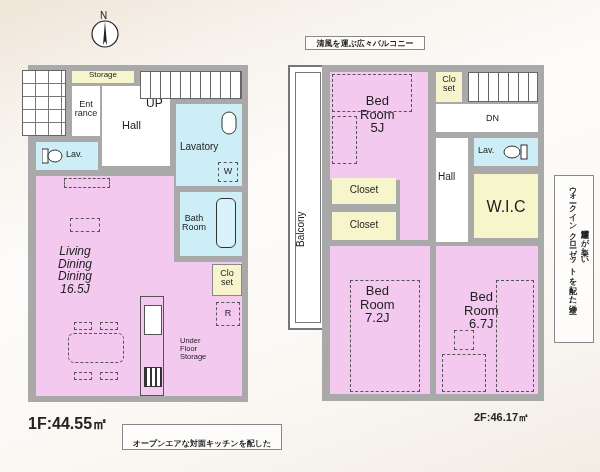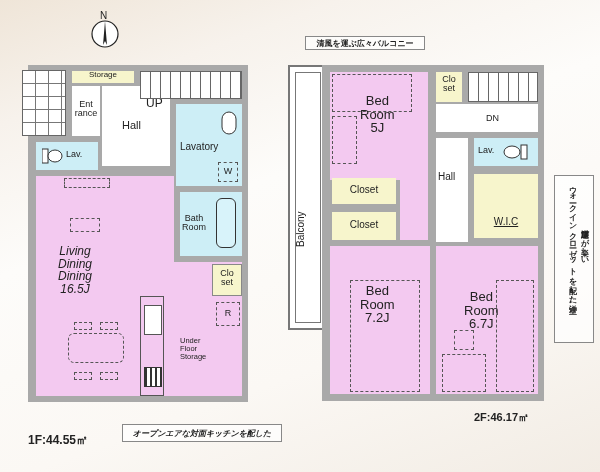--- a/index.html
+++ b/index.html
@@ -119,23 +119,23 @@
   <div class="dotted" style="left:216px;top:302px;width:24px;height:24px;">
     <span class="lbl" style="left:0;right:0;top:6px;font-size:9px;">R</span>
   </div>
 
   <div class="lbl" style="left:180px;top:337px;font-size:7.5px;text-align:left;">
     <div>Under</div>
     <div>Floor</div>
     <div>Storage</div>
   </div>
 
-  <span class="lbl" style="left:28px;top:434px;font-size:12px;font-weight:bold;">1F:44.55㎡</span>
-
-  <div class="callout" style="left:122px;top:424px;width:160px;height:18px;padding-top:3px;font-style:italic;">
+  <span class="lbl" style="left:28px;top:416px;font-size:16px;font-weight:bold;">1F:44.55㎡</span>
+
+  <div class="callout" style="left:122px;top:424px;width:160px;height:26px;padding-top:13px;">
     <div>オープンエアな対面キッチンを配した</div>
   </div>
 </div>
 
 <div>
   <div class="callout" style="left:305px;top:36px;width:120px;height:14px;padding-top:1px;">清風を運ぶ広々バルコニー</div>
 
   <div style="position:absolute;left:288px;top:65px;width:40px;height:265px;border:2px solid #777;background:#fff;box-sizing:border-box;">
     <div style="position:absolute;left:5px;top:5px;right:5px;bottom:5px;border:1px solid #777;"></div>
     <span class="lbl" style="left:6px;top:180px;font-size:10px;transform:rotate(-90deg);transform-origin:left top;">Balcony</span>
@@ -179,21 +179,21 @@
 
   <div class="room yellow" style="left:332px;top:178px;width:64px;height:26px;">
     <span class="lbl" style="left:0;right:0;top:7px;font-size:10px;">Closet</span>
   </div>
   <div class="room yellow" style="left:332px;top:212px;width:64px;height:28px;">
     <span class="lbl" style="left:0;right:0;top:8px;font-size:10px;">Closet</span>
   </div>
   <div class="room pink" style="left:400px;top:178px;width:28px;height:62px;"></div>
 
   <div class="room yellow" style="left:474px;top:174px;width:64px;height:64px;">
-    <span class="lbl" style="left:0;right:0;top:43px;font-size:10px;text-decoration:underline;">W.I.C</span>
+    <span class="lbl" style="left:0;right:0;top:25px;font-size:16px;">W.I.C</span>
   </div>
 
   <div class="room pink" style="left:330px;top:246px;width:100px;height:148px;">
     <div class="dotted" style="left:20px;top:34px;width:70px;height:112px;"></div>
     <div class="lbl" style="left:30px;top:38px;font-size:13px;">
       <div>Bed</div>
       <div>Room</div>
       <div>7.2J</div>
     </div>
   </div>

